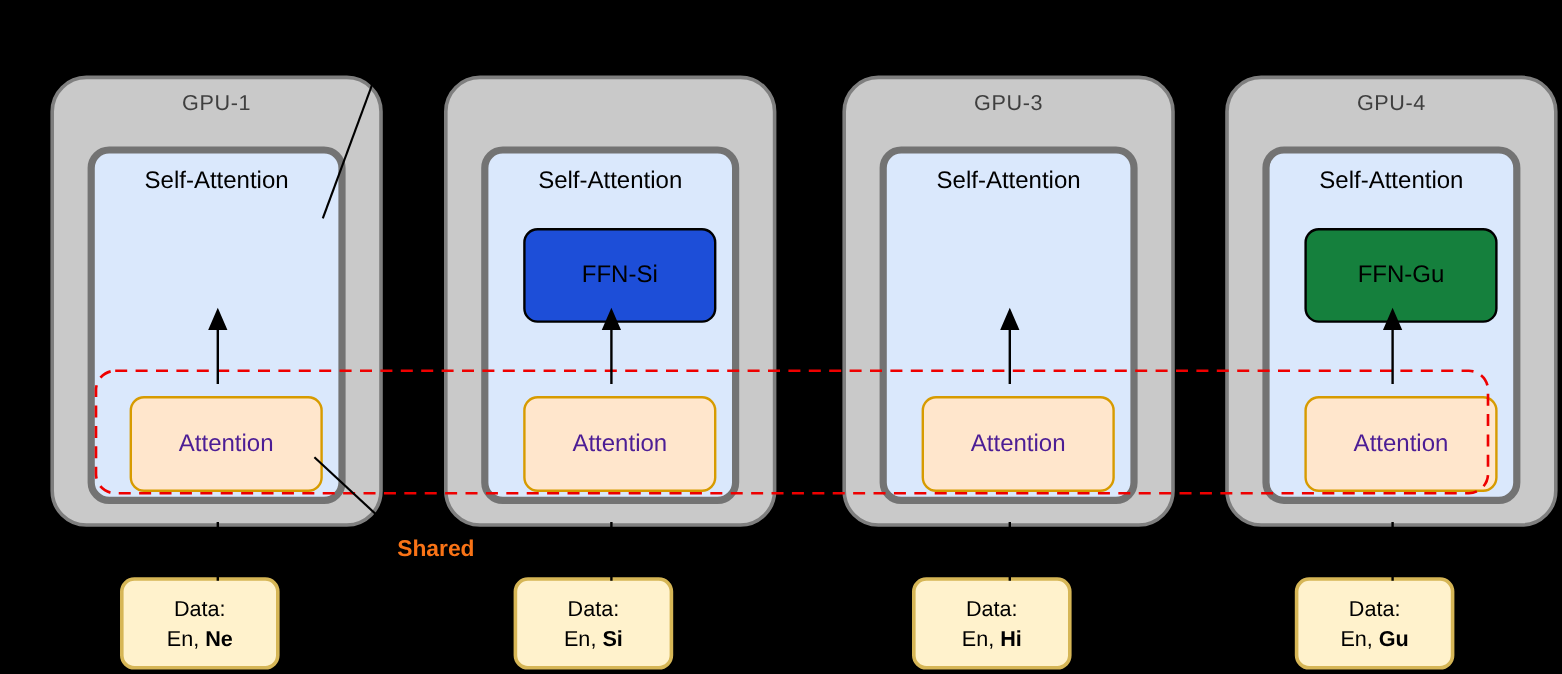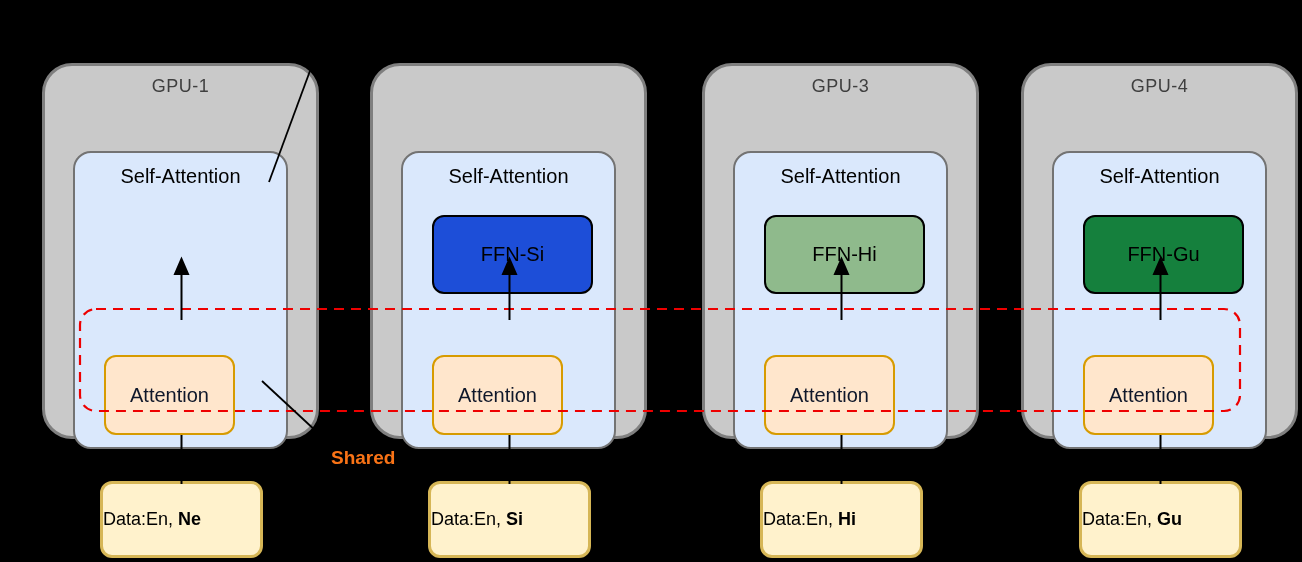--- a/index.html
+++ b/index.html
@@ -11,40 +11,40 @@
     position:absolute;top:63px;width:277px;height:376px;box-sizing:border-box;
     background:#C9C9C9;border:3px solid #7F7F7F;border-radius:30px;z-index:1;
   }
   .col1{left:42px}.col2{left:370px}.col3{left:702px}.col4{left:1021px}
   .gpu-title{
     position:absolute;top:10px;left:0;width:100%;text-align:center;
     font-size:18px;color:#3F3F3F;letter-spacing:.5px;
   }
   .sa-box{
     position:absolute;left:28px;top:56px;width:215px;height:298px;box-sizing:border-box;
-    background:#DAE8FC;border:2px solid #737373;border-radius:18px;margin-top:29px;
+    background:#DAE8FC;border:6px solid #737373;border-radius:18px;
   }
   .sa-title{
     position:absolute;top:12px;left:0;width:100%;text-align:center;
     font-size:20px;color:#000;
   }
   .ffn-box{
     position:absolute;left:29px;top:62px;width:161px;height:79px;box-sizing:border-box;
     background:#C8F5C4;border:2px solid #000;border-radius:12px;
     display:flex;align-items:center;justify-content:center;font-size:20px;color:#000;
   }
   .att-box{
-    position:absolute;left:29px;top:202px;width:131px;height:80px;box-sizing:border-box;
+    position:absolute;left:29px;top:202px;width:161px;height:80px;box-sizing:border-box;
     background:#FFE6CC;border:2px solid #D79B00;border-radius:12px;
-    display:flex;align-items:center;justify-content:center;font-size:20px;color:#0f172a;
+    display:flex;align-items:center;justify-content:center;font-size:20px;color:#4c1d95;
   }
   .data-box{
-    position:absolute;top:481px;width:163px;height:77px;box-sizing:border-box;
+    position:absolute;top:481px;width:133px;height:77px;box-sizing:border-box;
     background:#FFF2CC;border:3px solid #D6B656;border-radius:12px;z-index:1;
-    display:flex;align-items:center;justify-content:flex-start;
+    display:flex;flex-direction:column;align-items:center;justify-content:center;
     font-size:18px;color:#000;line-height:1.35;text-align:center;
   }
   .d1{left:100px}.d2{left:428px}.d3{left:760px}.d4{left:1079px}
   #overlay{position:absolute;left:0;top:0;z-index:3;pointer-events:none;}
   .shared-label{
     position:absolute;left:331px;top:447px;z-index:4;
     color:#f97316;font-weight:bold;font-size:19px;
   }
 </style>
 </head>
@@ -65,21 +65,20 @@
       <div class="sa-title">Self-Attention</div>
       <div class="ffn-box" style="background-color: #1d4ed8;">FFN-Si</div>
       <div class="att-box">Attention</div>
     </div>
   </div>
 
   <div class="gpu col3">
     <div class="gpu-title">GPU-3</div>
     <div class="sa-box">
       <div class="sa-title">Self-Attention</div>
-      <div class="ffn-box" style="background-color: rgb(143, 186, 140);">FFN-Hi</div>
       <div class="att-box">Attention</div>
     </div>
   </div>
 
   <div class="gpu col4">
     <div class="gpu-title">GPU-4</div>
     <div class="sa-box">
       <div class="sa-title">Self-Attention</div>
       <div class="ffn-box" style="background-color: #15803d;">FFN-Gu</div>
       <div class="att-box">Attention</div>

